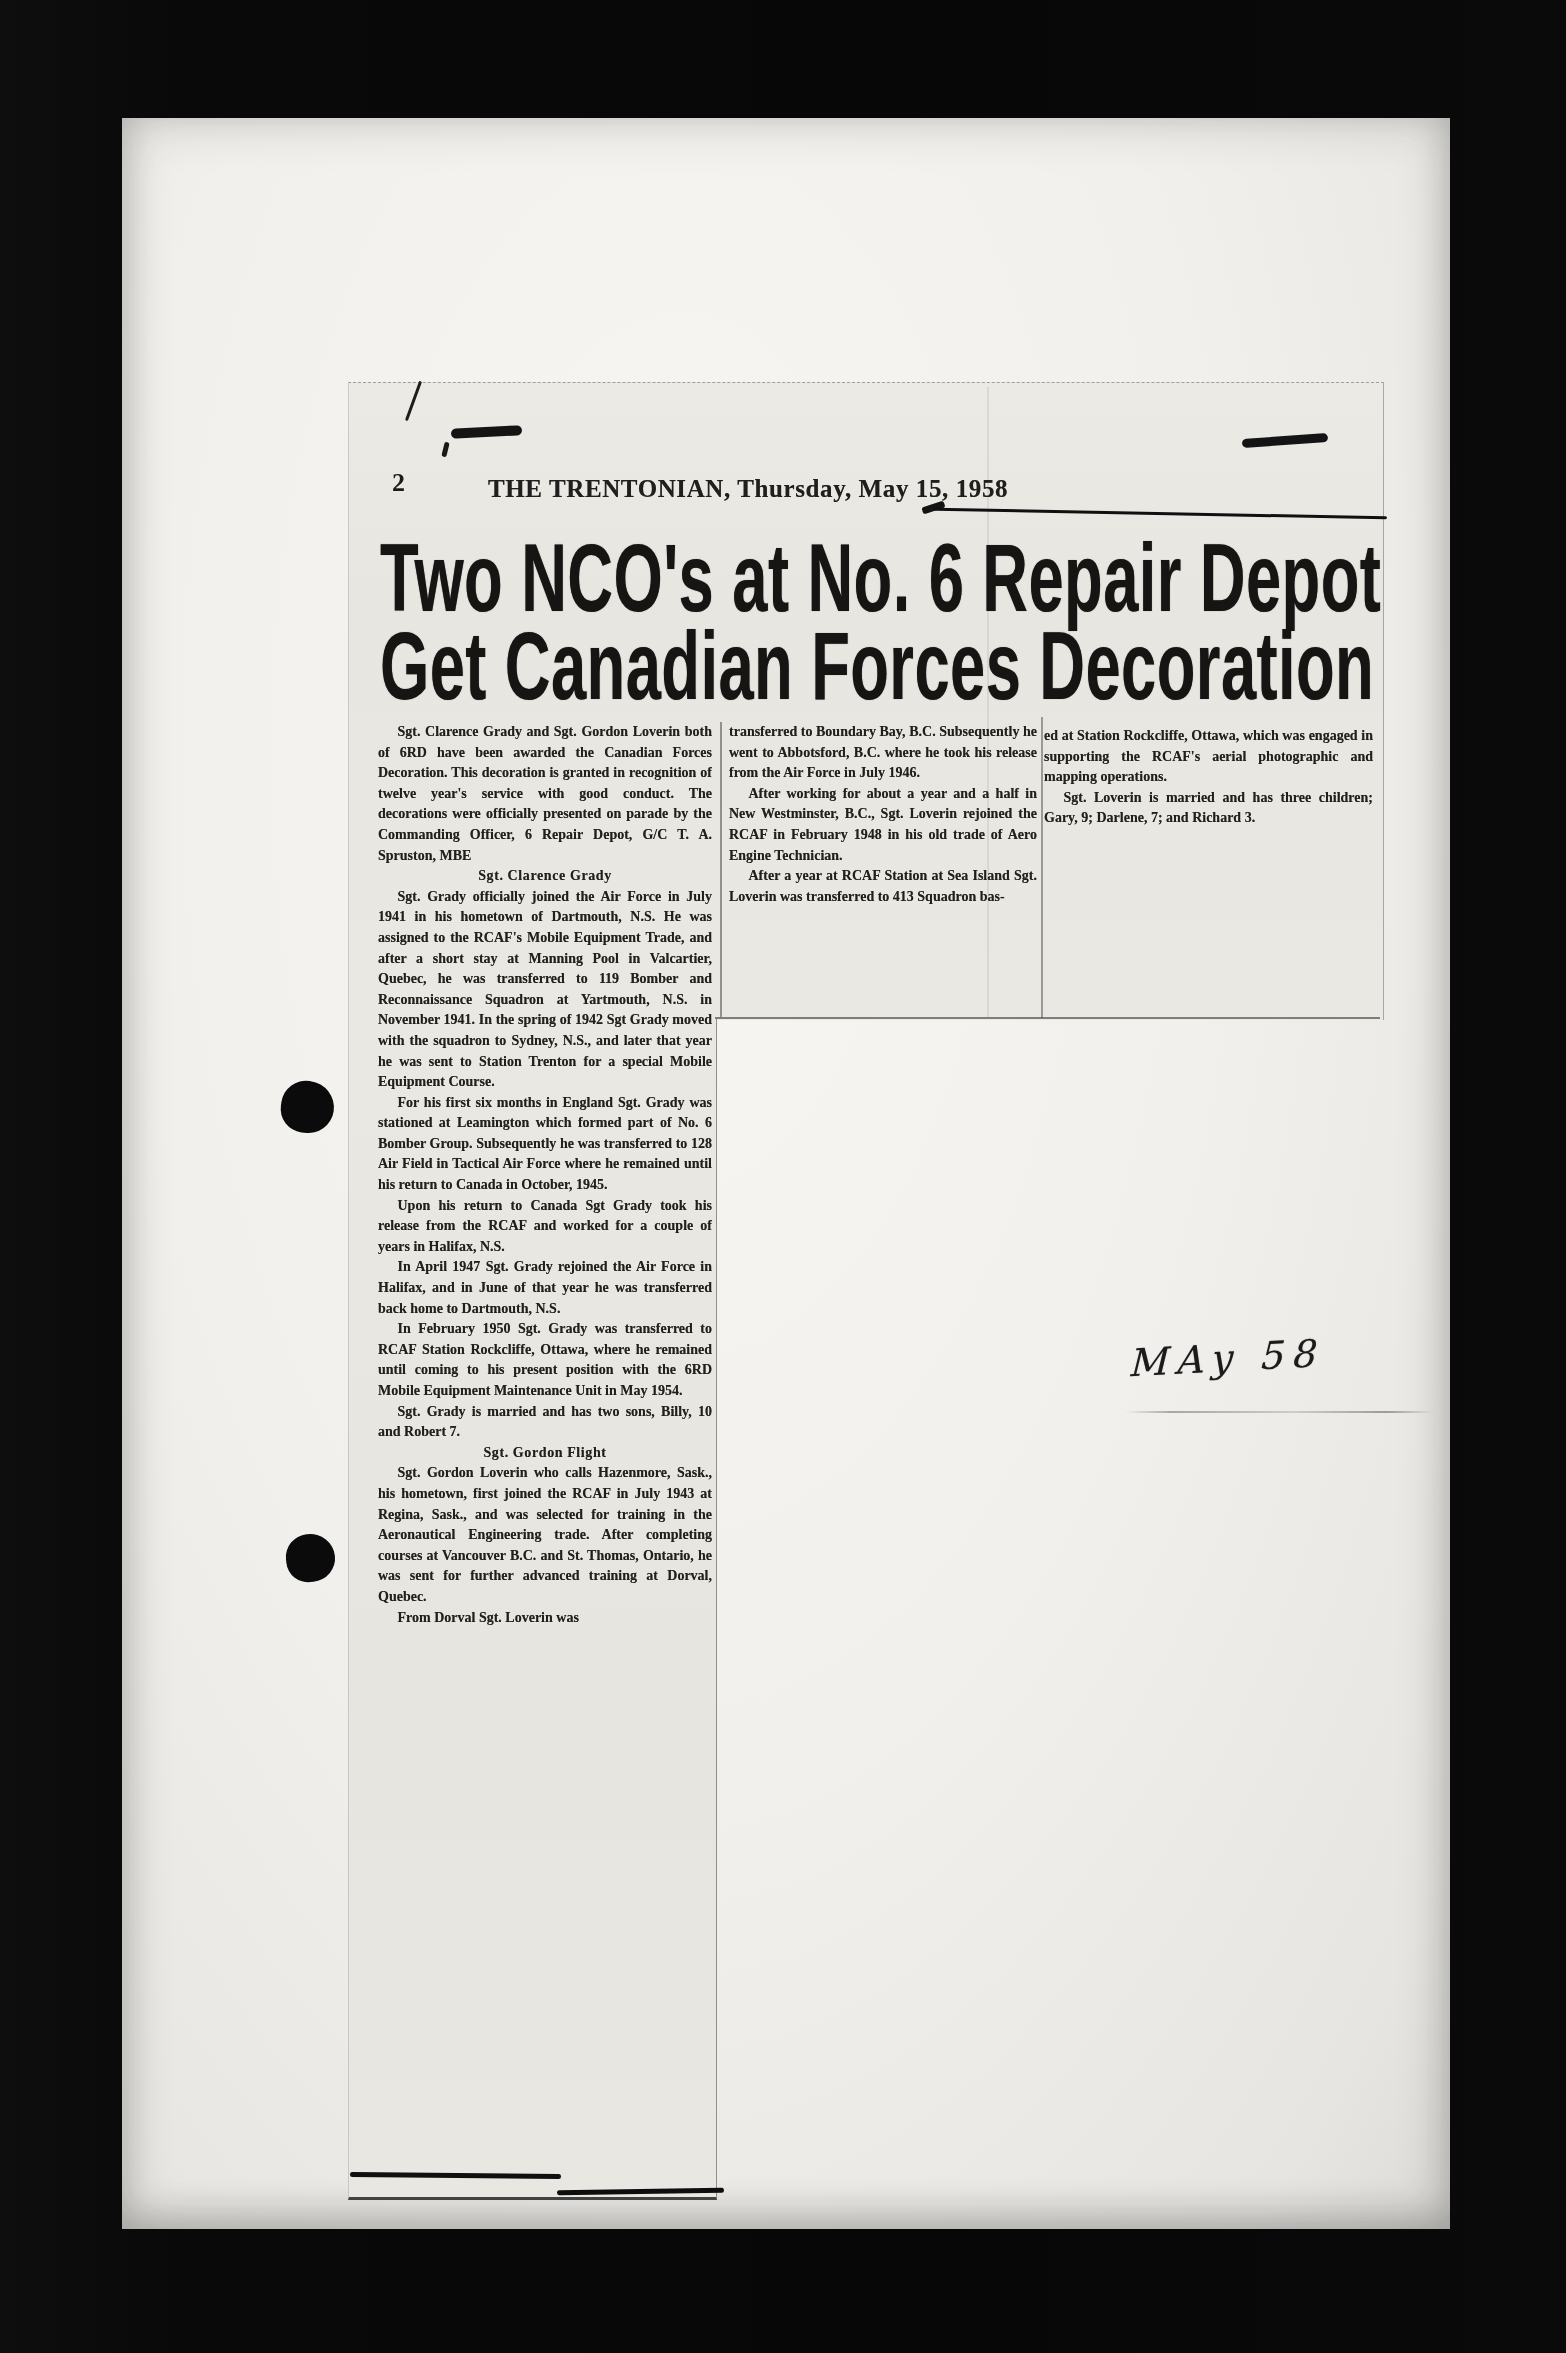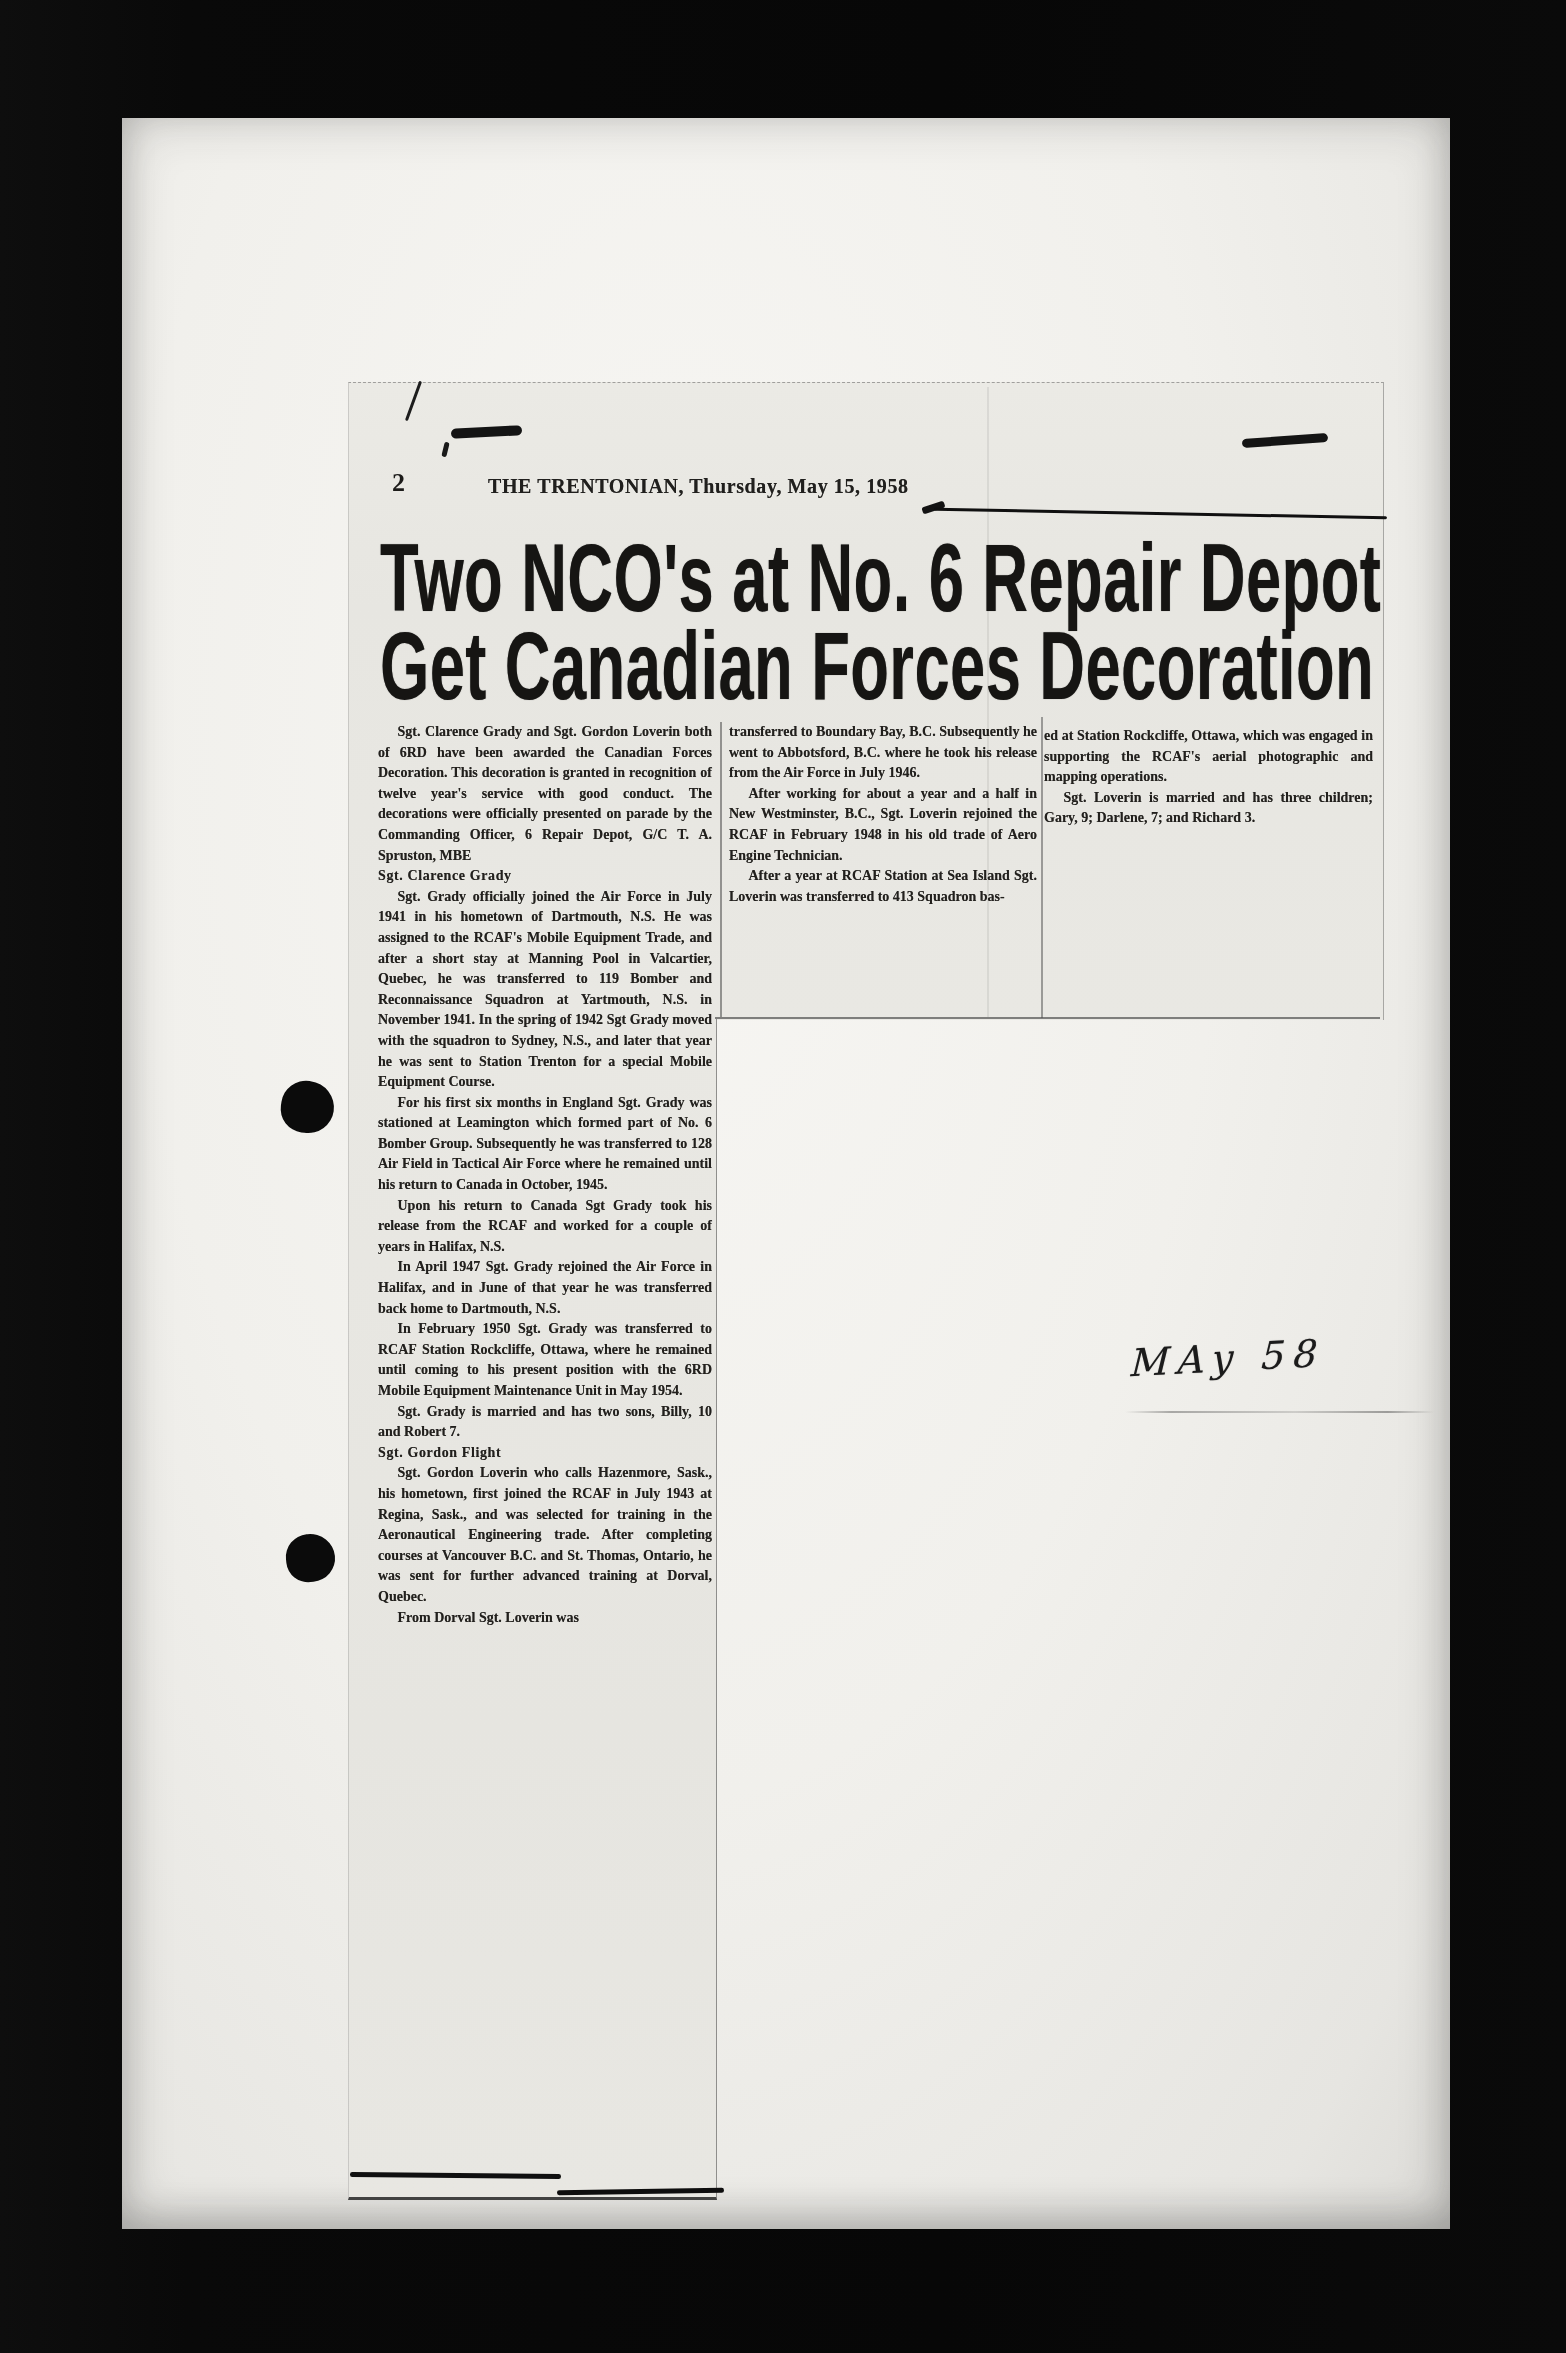--- a/index.html
+++ b/index.html
@@ -22,41 +22,41 @@
         border-right:1.7px solid rgba(70,70,70,.55);
         border-bottom:3.4px solid rgba(30,30,30,.82);}
   .clip-bottom-edge{position:absolute;left:593px;top:899px;width:665px;height:1.7px;
         background:rgba(55,55,55,.6);}
   .crease{position:absolute;left:865px;top:269px;width:1.7px;height:630px;
         background:rgba(110,110,110,.13);}
   .rule-col12{position:absolute;left:598px;top:604px;width:1.7px;height:295px;background:rgba(75,75,75,.55);}
   .rule-col23{position:absolute;left:919px;top:599px;width:1.7px;height:301px;background:rgba(75,75,75,.5);}
   
   .page-num{position:absolute;left:270px;top:350px;font-size:26px;font-weight:700;color:#1c1b19;}
-  .masthead{position:absolute;left:366px;top:357px;font-size:20px;font-weight:700;
+  .masthead{position:absolute;left:366px;top:357px;font-size:25px;font-weight:700;
         color:#201f1d;letter-spacing:0.6px;white-space:nowrap;
         text-shadow:0 0 0.6px rgba(20,20,20,.55);text-align:center;}
   .masthead-rule{position:absolute;left:812px;top:394px;width:453px;height:2.9px;background:#101010;
         transform:rotate(1.1deg);border-radius:1.7px;}
   .mark-arrow{position:absolute;left:800px;top:386px;width:23px;height:7.4px;background:#131313;
         transform:rotate(-18deg);border-radius:2.3px;}
   
   .headline{position:absolute;left:258px;top:416px;color:#161513;}
   .hl-line{font-family:"Liberation Sans",sans-serif;font-weight:700;font-size:96px;
         line-height:88px;white-space:nowrap;transform:scaleX(.66);transform-origin:left center;
         letter-spacing:0.6px;text-shadow:0 0 1.1px rgba(10,10,10,.55);}
   
   .col{position:absolute;font-size:14px;line-height:20.6px;text-align:justify;
         font-weight:700;color:#22201d;text-shadow:0 0 0.6px rgba(25,25,25,.45);}
   .col1{left:256px;top:604px;width:334px;}
   .col2{left:607px;top:604px;width:308px;}
   .col3{left:922px;top:608px;width:329px;}
   .para{margin:0;text-indent:19.5px;}
   .noindent{text-indent:0;}
-  .subhead{margin:0;font-weight:700;letter-spacing:0.6px;}
+  .subhead{margin:0;text-align:center;font-weight:700;letter-spacing:0.6px;}
   
   .hole{position:absolute;background:#0b0b0b;border-radius:48% 52% 50% 46%;}
   .hole1{left:159px;top:963px;width:53px;height:52px;transform:rotate(8deg);}
   .hole2{left:164px;top:1416px;width:49px;height:48px;transform:rotate(-6deg);}
   
   .mark-slash{position:absolute;left:290px;top:262px;width:3.4px;height:42px;background:#1d1d1d;
         transform:rotate(20deg);border-radius:1.7px;}
   .mark-dash1{position:absolute;left:329px;top:309px;width:71px;height:9.7px;background:#141414;
         transform:rotate(-3deg);border-radius:5.2px;}
   .mark-dash1b{position:absolute;left:321px;top:324px;width:5.2px;height:15px;background:#1a1a1a;

